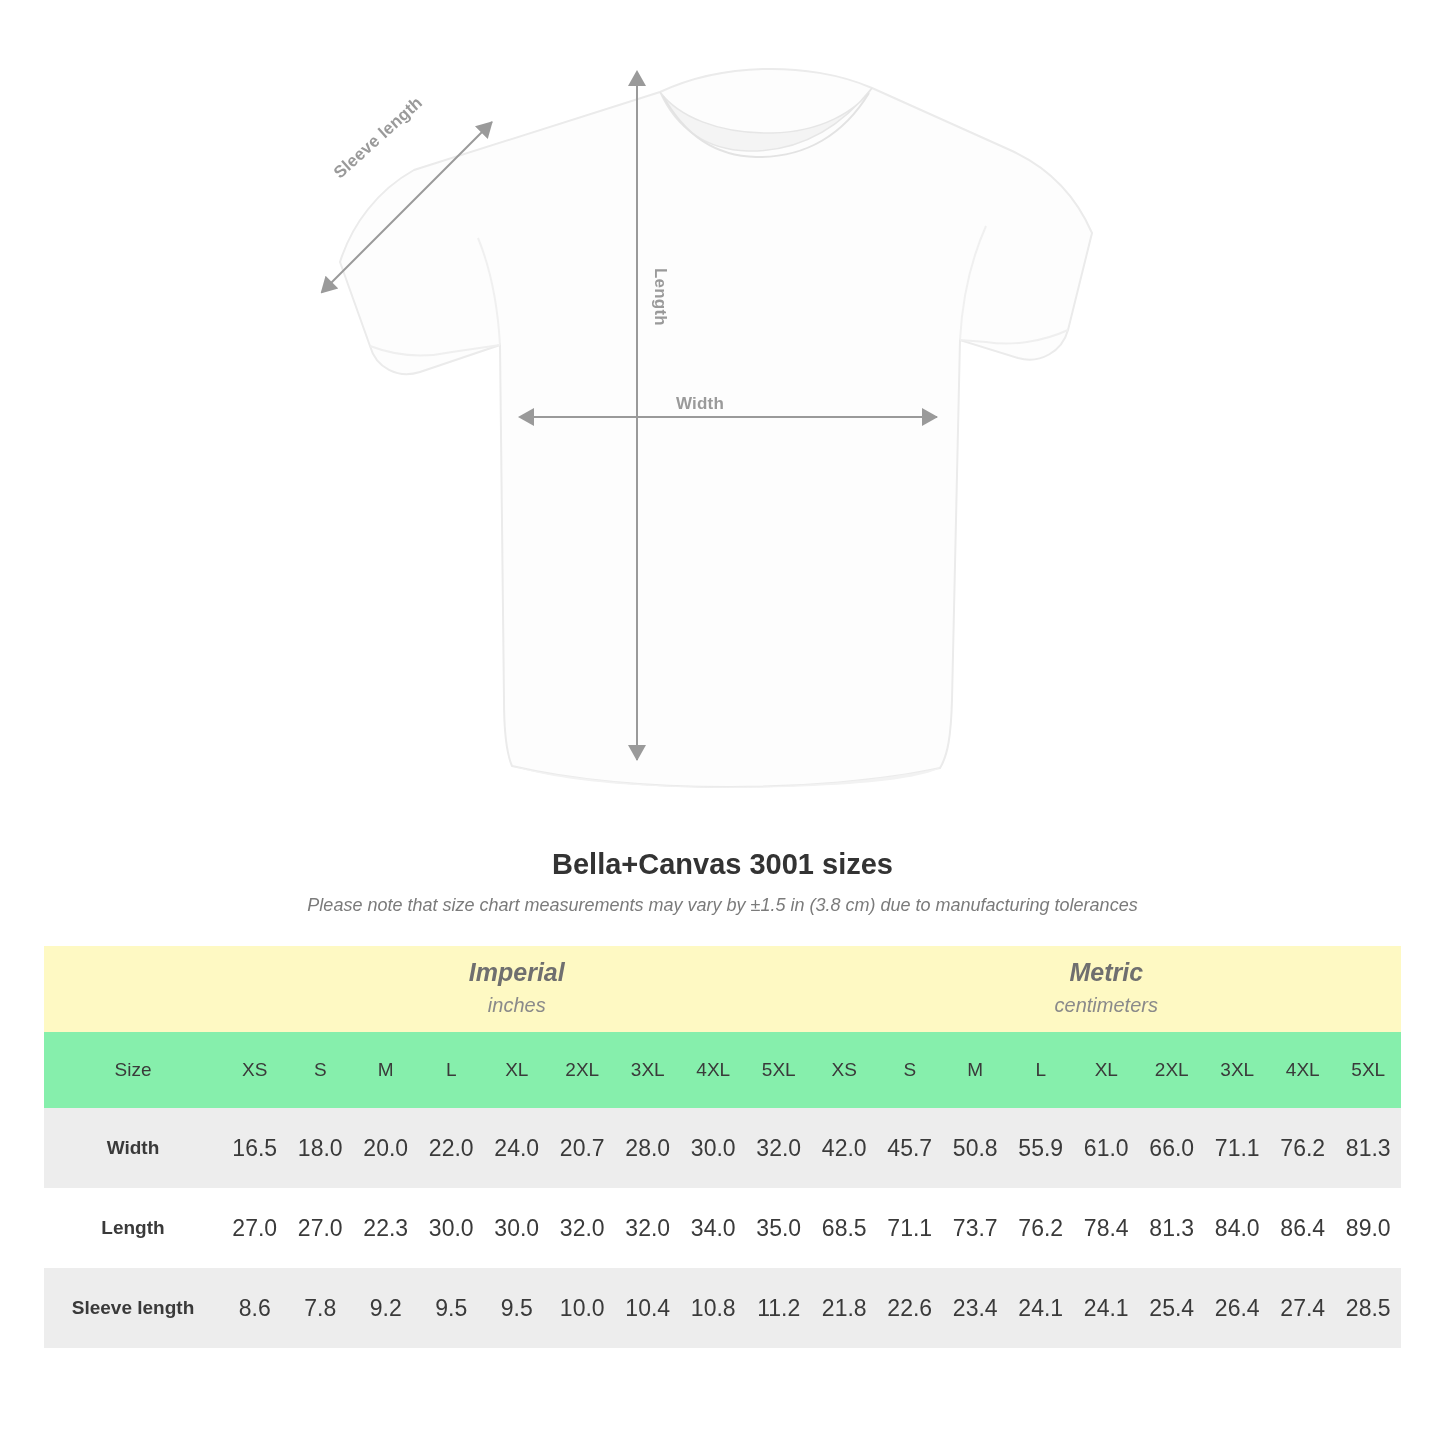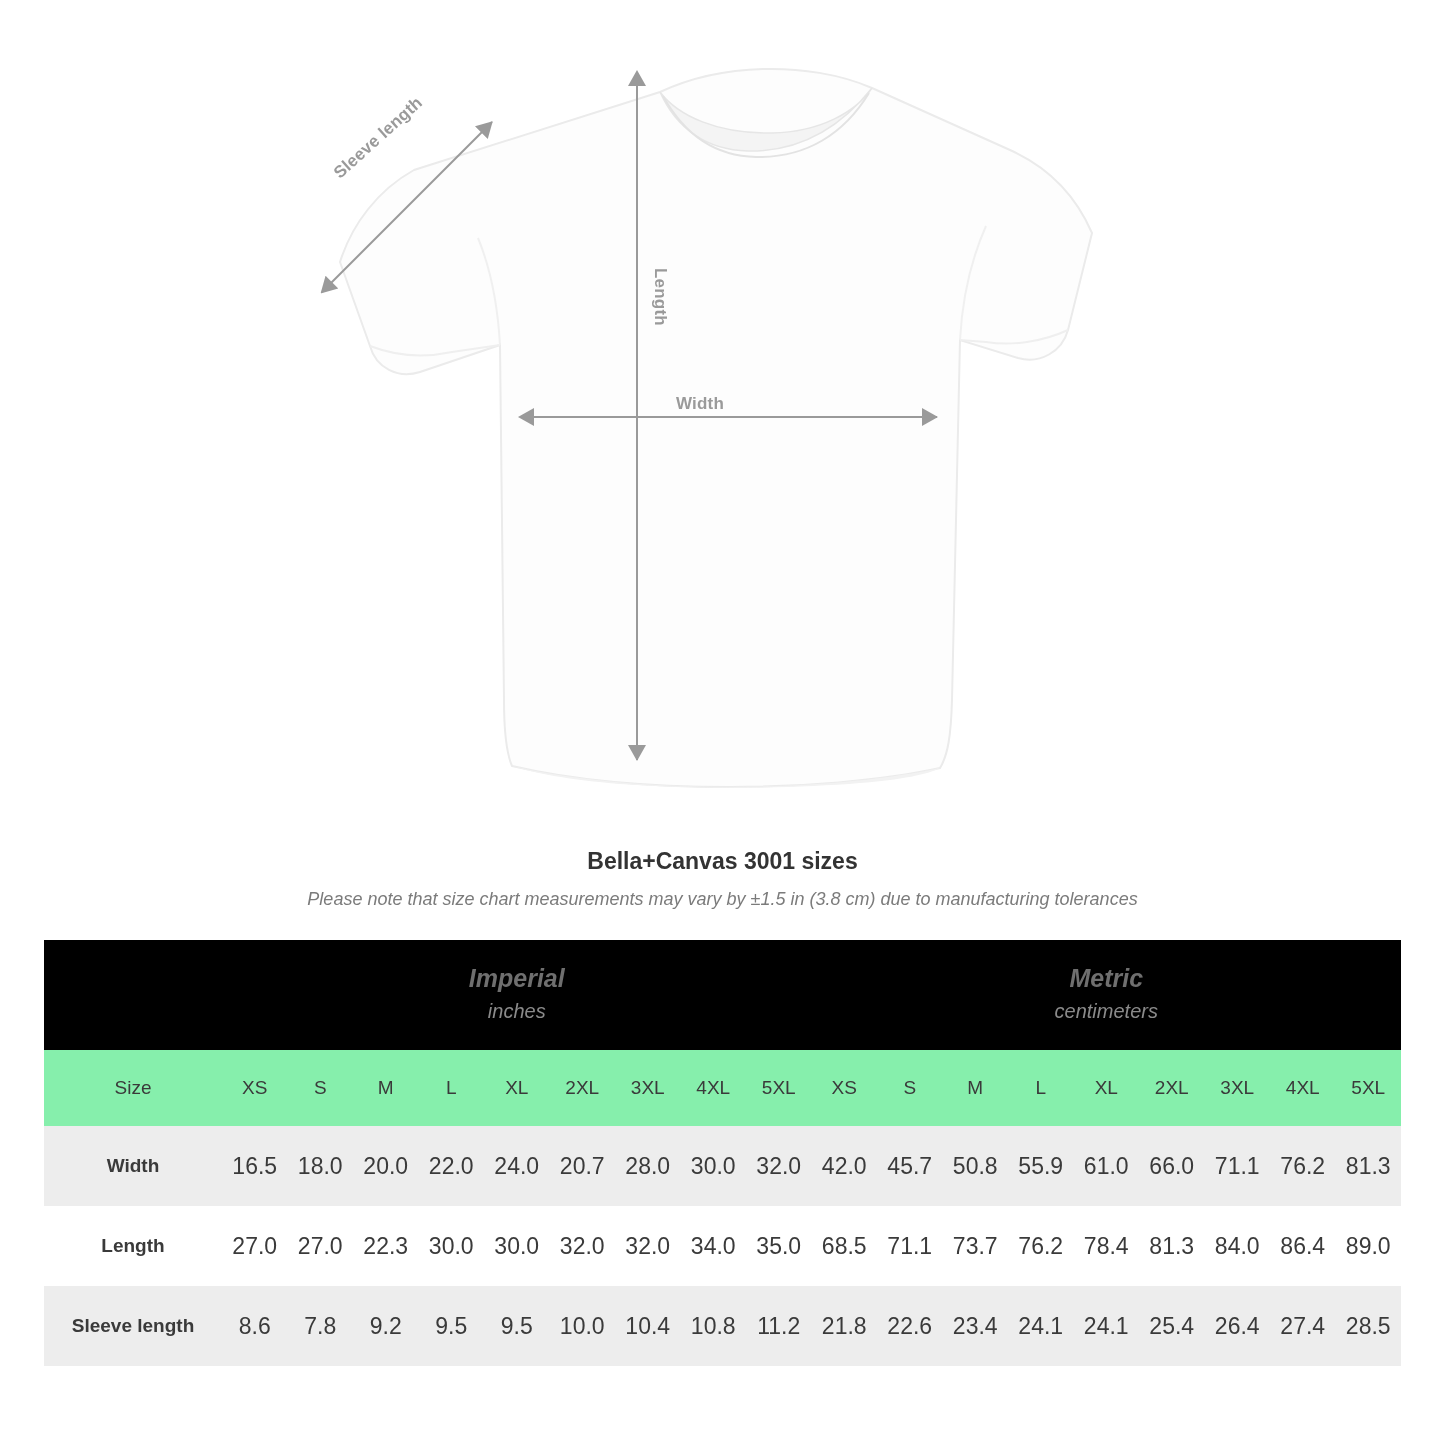--- a/index.html
+++ b/index.html
@@ -56,21 +56,21 @@
     transform: rotate(-42deg);
     transform-origin: left top;
   }
 
   
   .title-block {
     text-align: center;
     margin-top: 38px;
   }
   .chart-title {
-    font-size: 23px;
+    font-size: 29px;
     font-weight: bold;
     color: #333333;
     margin: 0;
   }
   .chart-note {
     font-size: 18px;
     font-style: italic;
     color: #7b7b7b;
     margin: 14px 0 0 0;
   }
@@ -86,22 +86,22 @@
   }
   table.size-table td,
   table.size-table th {
     text-align: center;
     vertical-align: middle;
     font-weight: normal;
     border: none;
     padding: 0;
   }
   .unit-head {
-    height: 110px;
-    background: #000000;
+    height: 86px;
+    background: #fef9c3;
   }
   .unit-head .unit-name {
     font-size: 25px;
     font-style: italic;
     font-weight: bold;
     color: #6f6f6f;
     line-height: 1.25;
   }
   .unit-head .unit-sub {
     font-size: 20px;

